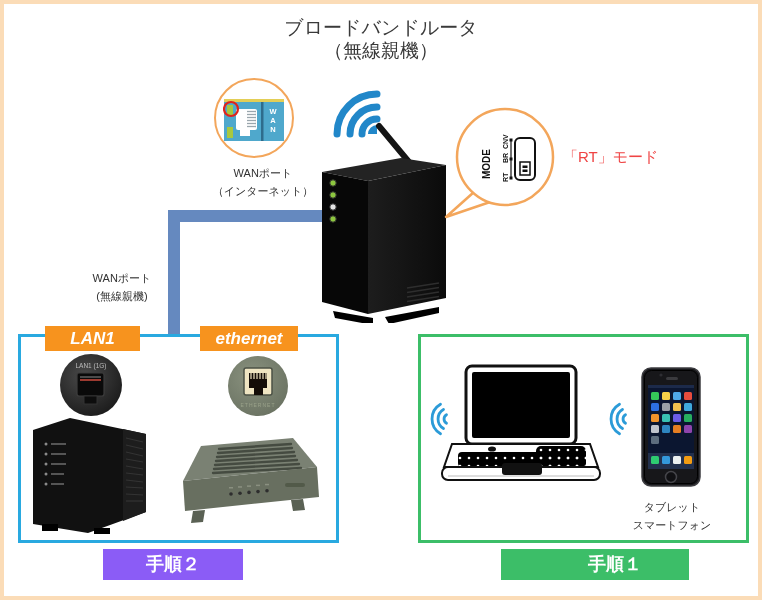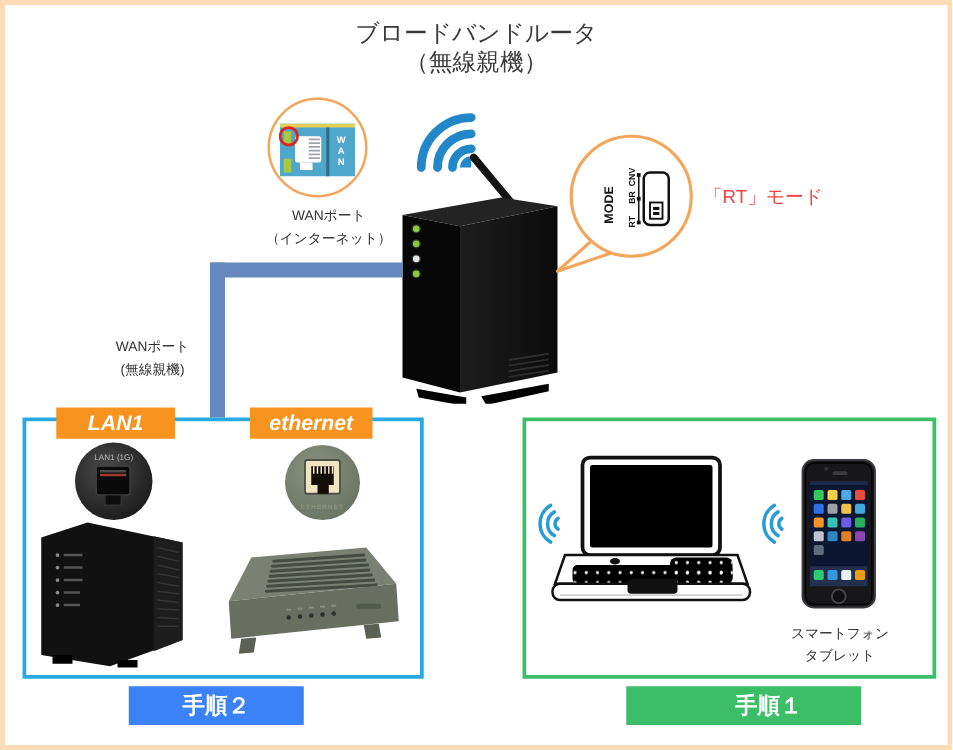--- a/index.html
+++ b/index.html
@@ -21,21 +21,21 @@
   .lancable-caption{left:42px;top:269px;width:160px;}
   
   .rt-text{left:563px;top:148px;font-size:15px;color:#ef4444;}
   
   .box2{left:18px;top:334px;width:321px;height:209px;border:3px solid #29A9E0;box-sizing:border-box;background:#fff;}
   .box1{left:418px;top:334px;width:331px;height:209px;border:3px solid #3CBE68;box-sizing:border-box;background:#fff;}
   .porttag{top:326px;height:25px;background:#F7931E;color:#fff;font-weight:bold;font-size:17px;line-height:25px;text-align:center;z-index:10;font-style:italic;}
   .tag-lan1{left:45px;width:95px;}
   .tag-eth{left:200px;width:98px;}
   .stepbtn{top:549px;height:31px;color:#fff;font-weight:bold;font-size:18px;line-height:31px;text-align:center;}
-  .step2btn{left:103px;width:140px;background:#3b82f6;}
+  .step2btn{left:103px;width:140px;background:#8b5cf6;}
   .step1btn{left:501px;width:148px;background:#3CBE68;padding-left:40px;}
   .pc-caption{left:433px;top:497px;width:180px;}
   .phone-caption{left:587px;top:498px;width:170px;}
   svg{display:block;}
 </style>
 </head>
 <body>
 
 <div class="page">
   <div class="frame"></div>
@@ -308,18 +308,18 @@
       <rect x="11" y="87" width="46" height="16" fill="#22304d"></rect>
       <rect x="14" y="90" width="8" height="8" rx="1.5" fill="#2ECC71"></rect>
         <rect x="25" y="90" width="8" height="8" rx="1.5" fill="#3498DB"></rect>
         <rect x="36" y="90" width="8" height="8" rx="1.5" fill="#ECF0F1"></rect>
         <rect x="47" y="90" width="8" height="8" rx="1.5" fill="#F39C12"></rect>
     </g>
     <circle cx="34" cy="111" r="5.5" fill="#101013" stroke="#45454a" stroke-width="1.5"></circle>
   </svg>
 
   <div class="abs caption ctext phone-caption">
+    <div>タブレット</div>
     <div>スマートフォン</div>
-    <div>タブレット</div>
   </div>
 
   <div class="abs stepbtn step1btn">手順１</div>
 </div>
 
 </body></html>

